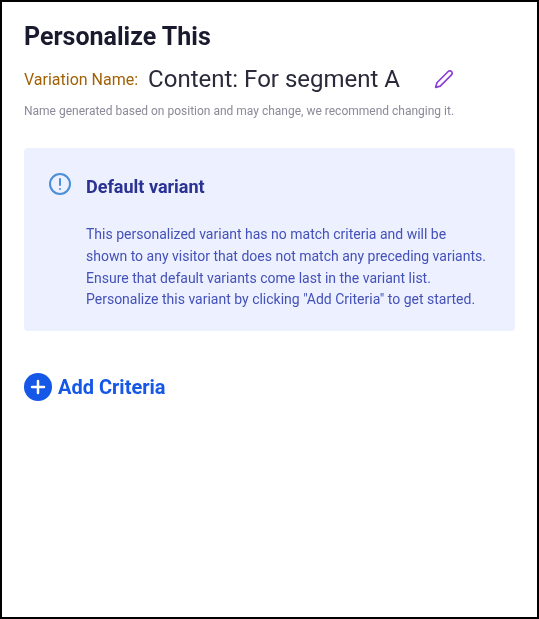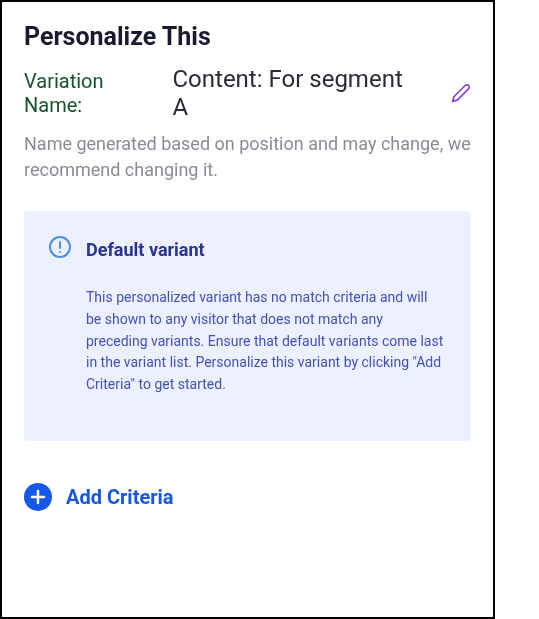--- a/index.html
+++ b/index.html
@@ -5,62 +5,62 @@
     * {
       box-sizing: border-box;
       margin: 0;
       padding: 0;
     }
     body {
       font-family: -apple-system, BlinkMacSystemFont, 'Segoe UI', Roboto, Helvetica, Arial, sans-serif;
       background: #fff;
     }
     .panel {
-      width: 495px;
+      width: 539px;
       height: 619px;
       border: 2px solid #000;
       padding: 20px 22px;
       background: #fff;
     }
     .title {
       font-size: 25px;
       font-weight: 700;
       color: #1a1a2e;
       margin-bottom: 14px;
     }
     .variation-row {
       display: flex;
       align-items: center;
       gap: 10px;
       margin-bottom: 10px;
     }
     .variation-label {
-      font-size: 20px;
-      color: #14532d;
+      font-size: 16px;
+      color: #a16207;
     }
     .variation-value {
       font-size: 24px;
       color: #2a2a3a;
     }
     .edit-icon-wrap {
       margin-left: 24px;
       cursor: pointer;
       display: inline-flex;
       align-items: center;
     }
     .helper-text {
-      font-size: 18px;
+      font-size: 12px;
       color: #8a8a99;
       line-height: 1.45;
       margin-bottom: 28px;
     }
     .info-card {
       background: #ecf0ff;
       border-radius: 4px;
-      padding: 24px 26px 45px 24px;
+      padding: 24px 26px 20px 24px;
       margin-bottom: 42px;
     }
     .info-header {
       display: flex;
       align-items: center;
       gap: 14px;
       margin-bottom: 24px;
     }
     .info-icon {
       flex-shrink: 0;
@@ -72,21 +72,21 @@
     }
     .info-body {
       font-size: 14px;
       color: #4451b8;
       line-height: 1.55;
       padding-left: 38px;
     }
     .add-criteria {
       display: inline-flex;
       align-items: center;
-      gap: 14px;
+      gap: 6px;
       cursor: pointer;
     }
     .plus-circle {
       width: 28px;
       height: 28px;
       border-radius: 50%;
       background: #1557e6;
       display: flex;
       align-items: center;
       justify-content: center;

